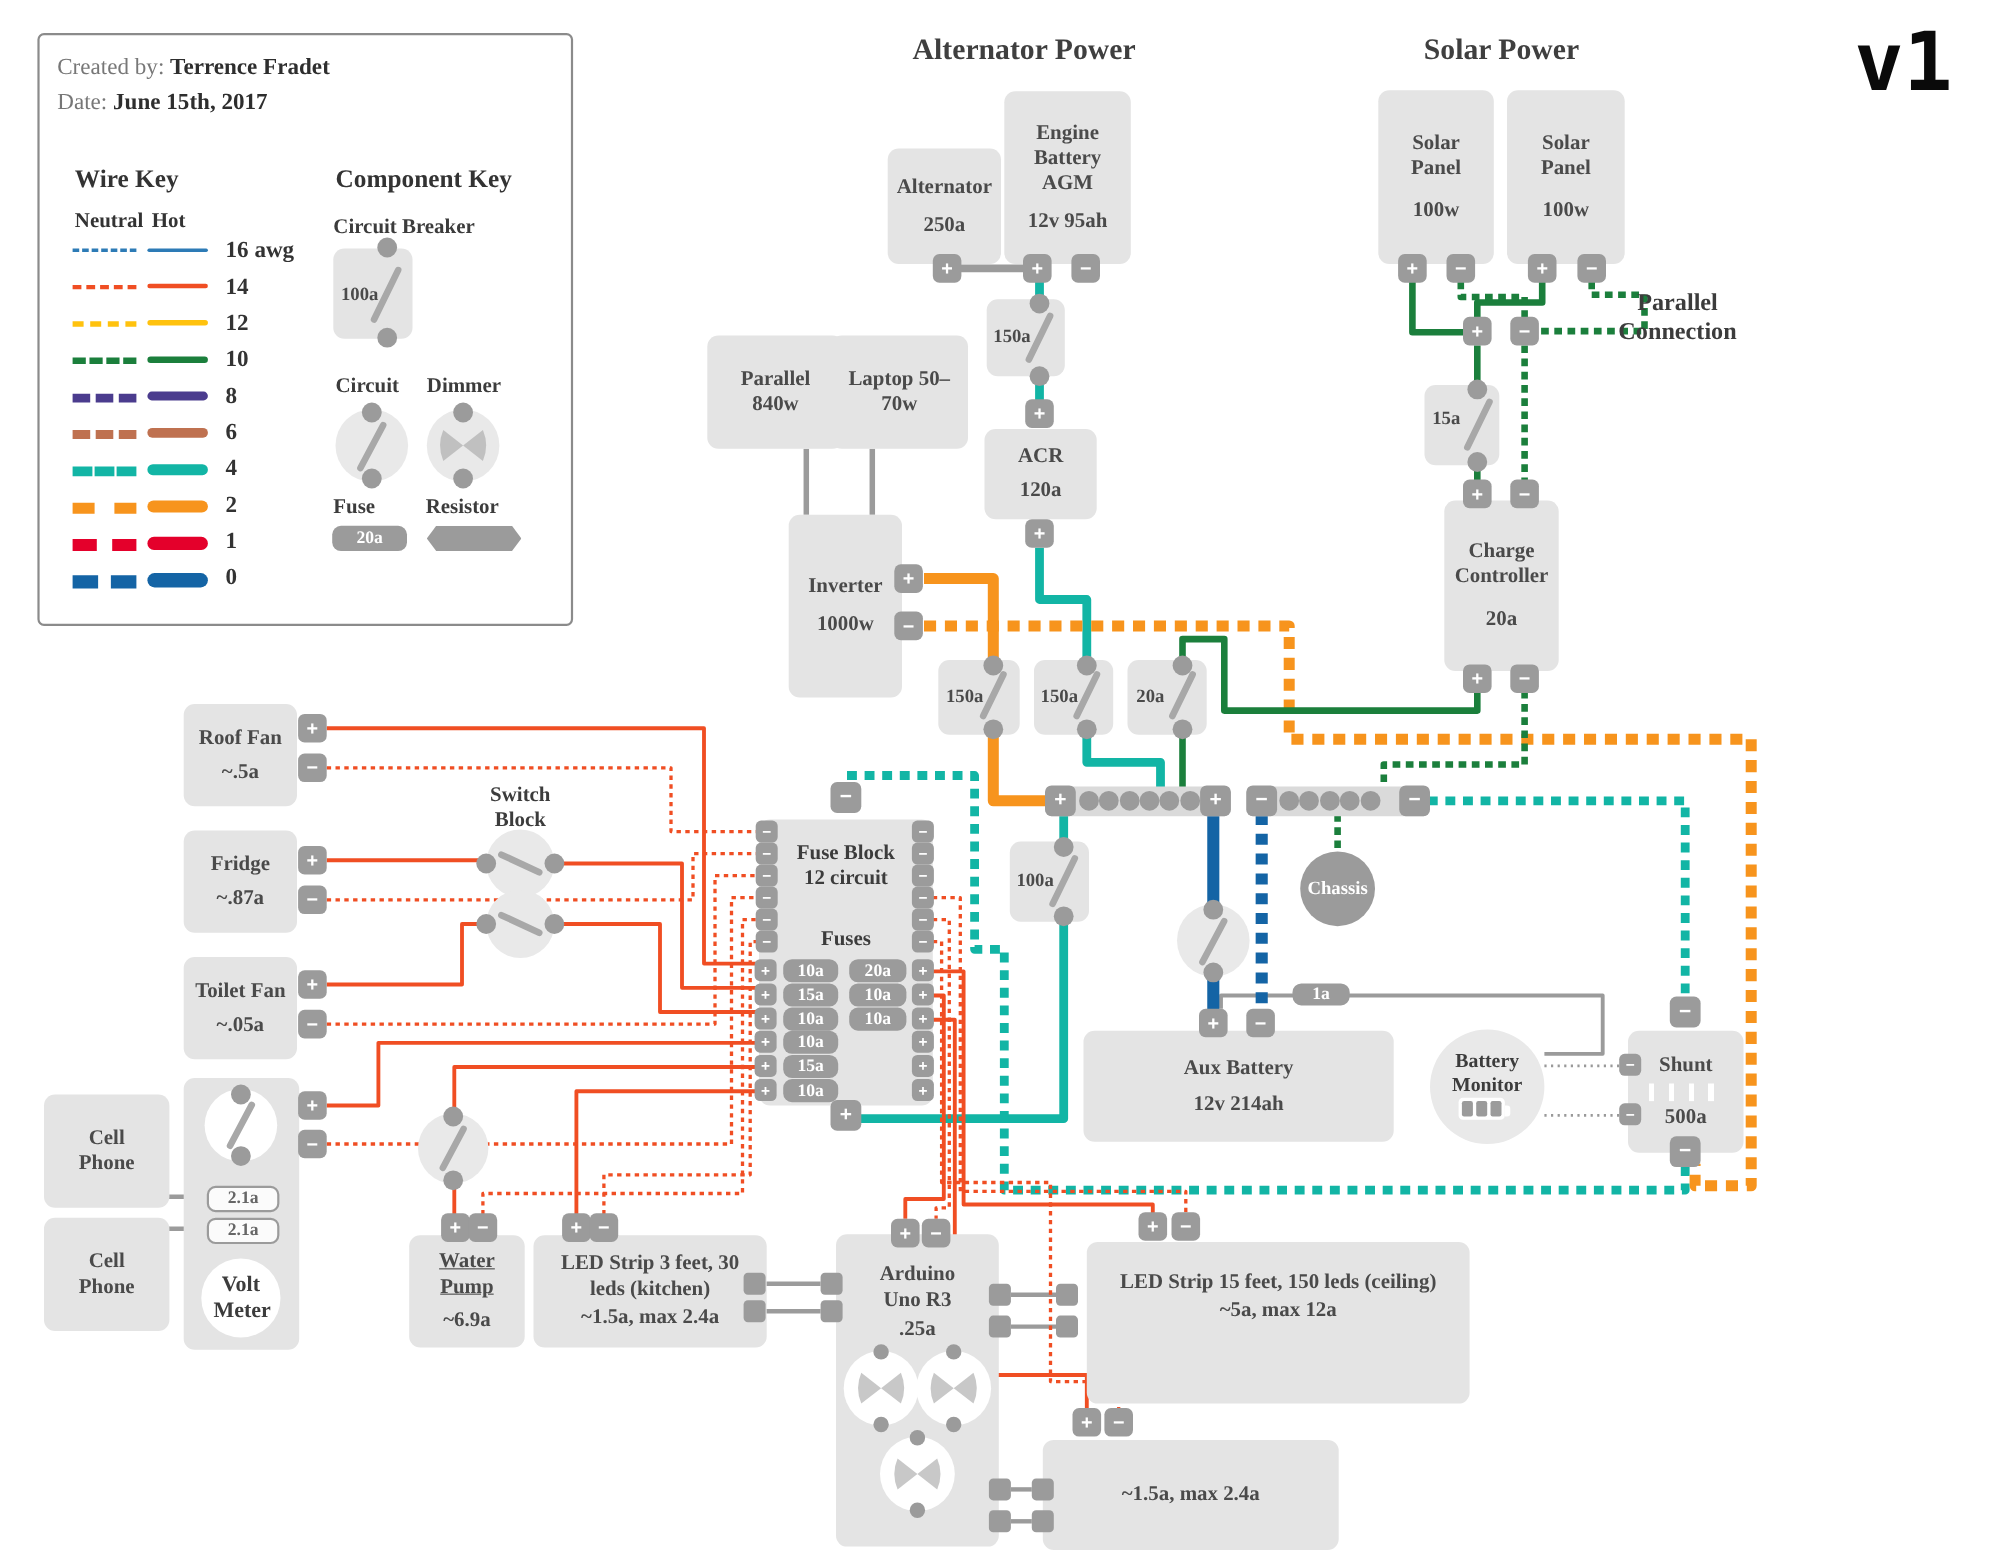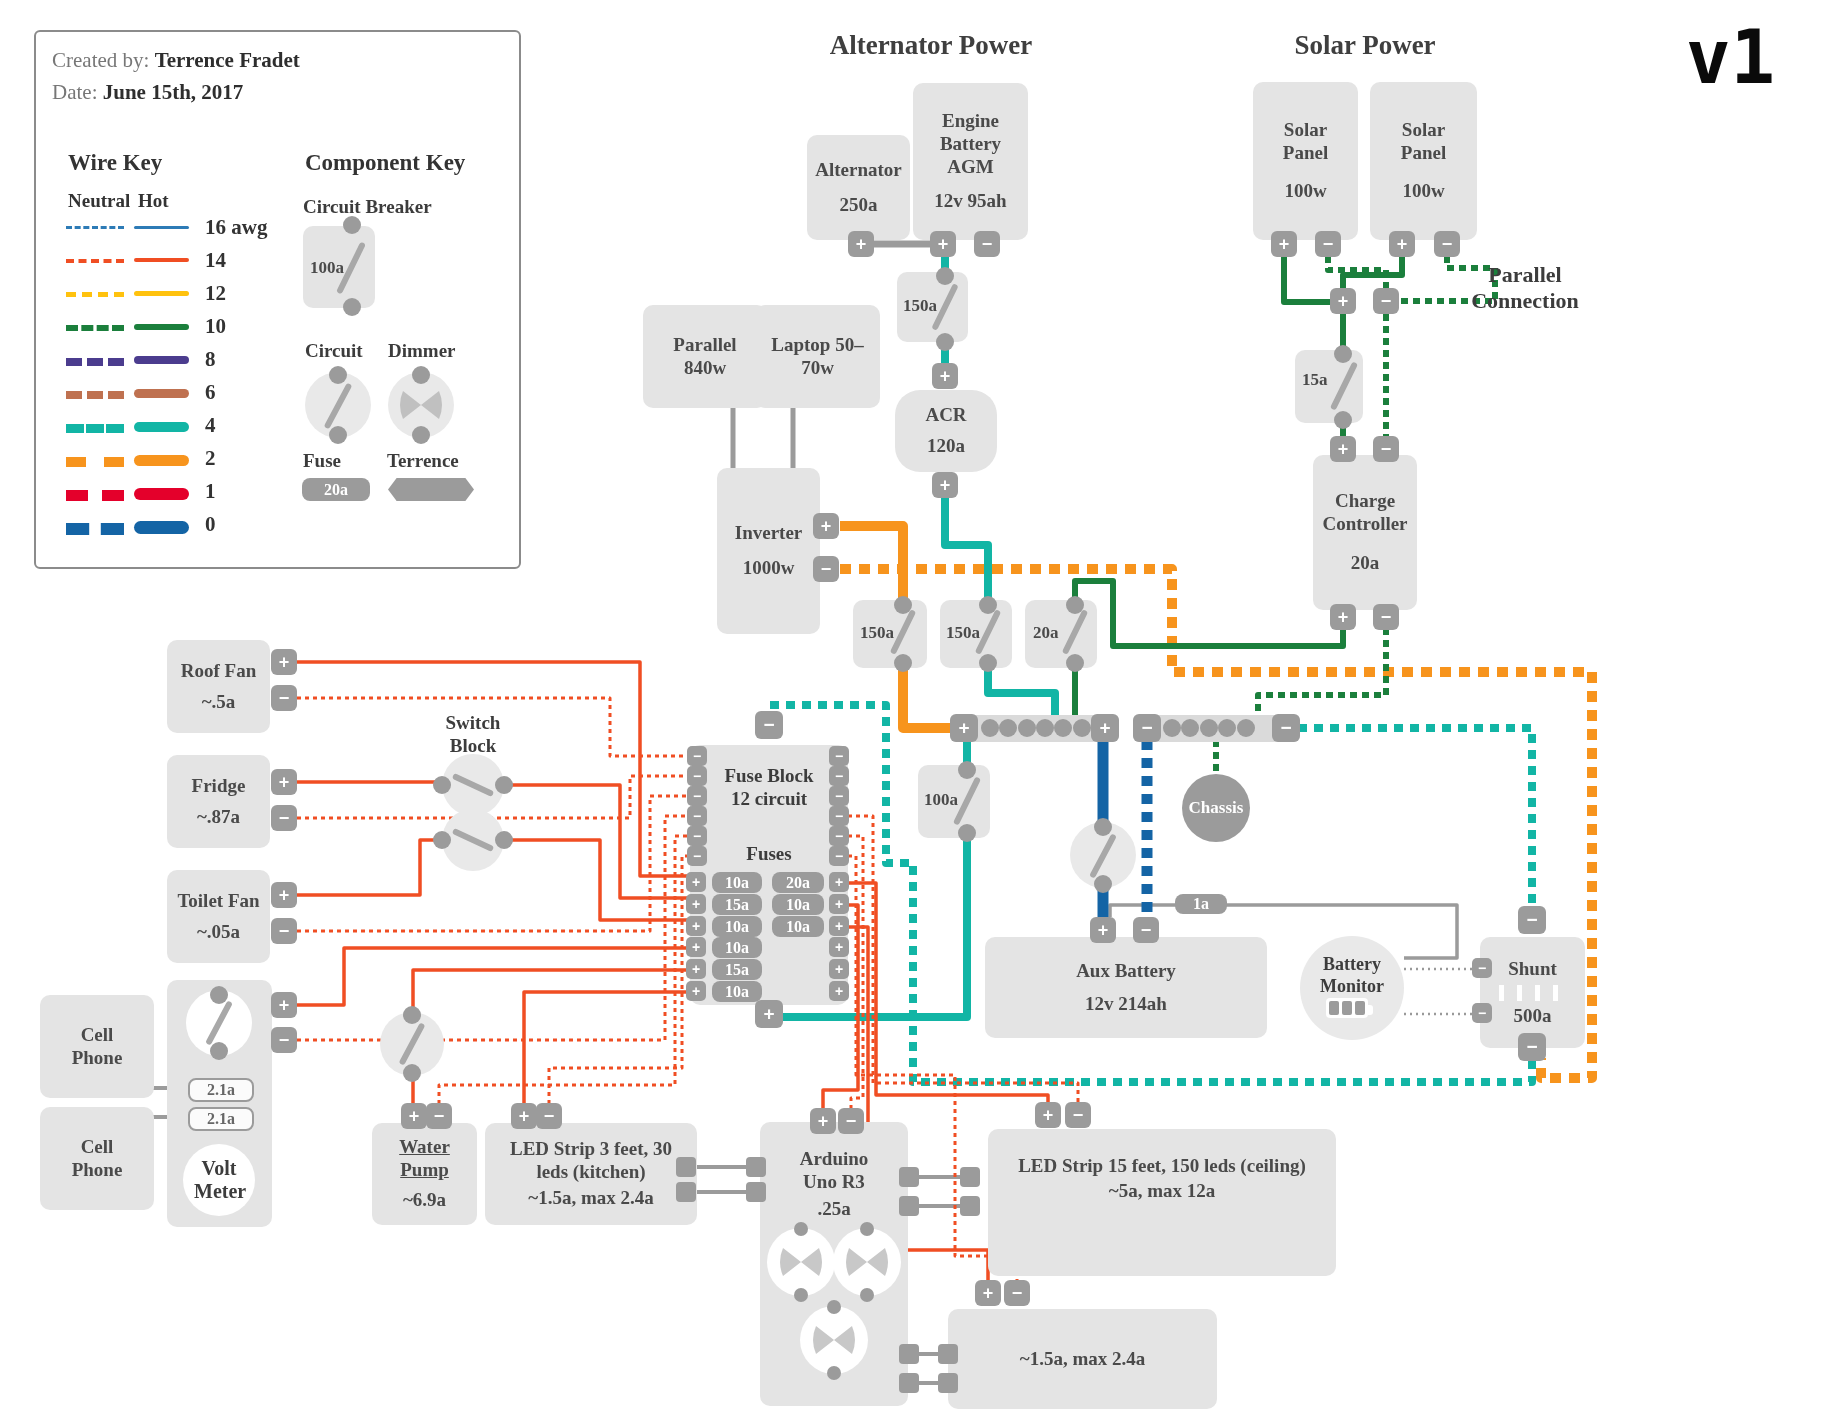--- a/index.html
+++ b/index.html
@@ -189,21 +189,21 @@
 <div class="stud" style="left:329px;top:366px;"></div>
 <div class="stud" style="left:329px;top:426px;"></div>
 <div class="circ" style="left:388px;top:372px;width:66px;height:66px;"></div>
 <svg class="bowtie" style="left:393px;top:377px;" width="56" height="56" viewBox="0 0 56 56">
   <path d="M28 28 L10 14 Q4 28 10 42 Z" fill="#c0c0c0"></path>
     <path d="M28 28 L46 14 Q52 28 46 42 Z" fill="#c0c0c0"></path>
 </svg>
 <div class="stud" style="left:412px;top:366px;"></div>
 <div class="stud" style="left:412px;top:426px;"></div>
 <div class="lbl" style="left:303px;top:450px;font-size:19px;">Fuse</div>
-<div class="lbl" style="left:387px;top:450px;font-size:19px;">Terrence</div>
+<div class="lbl" style="left:387px;top:450px;font-size:19px;">Resistor</div>
 <div class="pill" style="left:302px;top:478px;width:68px;height:23px;">20a</div>
 <div class="hexa" style="left:388px;top:478px;width:86px;height:23px;"></div>
 
 <div class="sect" style="left:791px;top:30px;width:280px;">Alternator Power</div>
 <div class="sect" style="left:1225px;top:30px;width:280px;">Solar Power</div>
 <div id="v1">v1</div>
 
 <div class="box" style="left:807px;top:135px;width:103px;height:105px;">
   <span class="nm">Alternator</span>
   <span class="val">250a</span>
@@ -216,21 +216,21 @@
 <div class="t md tp" style="left:930px;top:231px;"></div>
 <div class="t md tm" style="left:974px;top:231px;"></div>
 
 <div class="box" style="left:897px;top:272px;width:71px;height:70px;"></div>
 <div class="blabel" style="left:903px;top:296px;">150a</div>
 <div class="diag" style="left:942px;top:282px;height:50px;transform:rotate(26deg);"></div>
 <div class="stud" style="left:936px;top:267px;"></div>
 <div class="stud" style="left:936px;top:333px;"></div>
 
 <div class="t md tp" style="left:932px;top:363px;"></div>
-<div class="box" style="left:895px;top:390px;width:102px;height:82px;gap:8px;border-radius:25px;">
+<div class="box" style="left:895px;top:390px;width:102px;height:82px;gap:8px;">
   <span class="nm">ACR</span>
   <span class="val">120a</span>
 </div>
 <div class="t md tp" style="left:932px;top:472px;"></div>
 
 <div class="box" style="left:643px;top:305px;width:104px;height:103px;padding:0 10px;">
   <span class="nm">Parallel 840w</span>
 </div>
 <div class="box" style="left:755px;top:305px;width:105px;height:103px;padding:0 10px;">
   <span class="nm">Laptop 50–70w</span>

